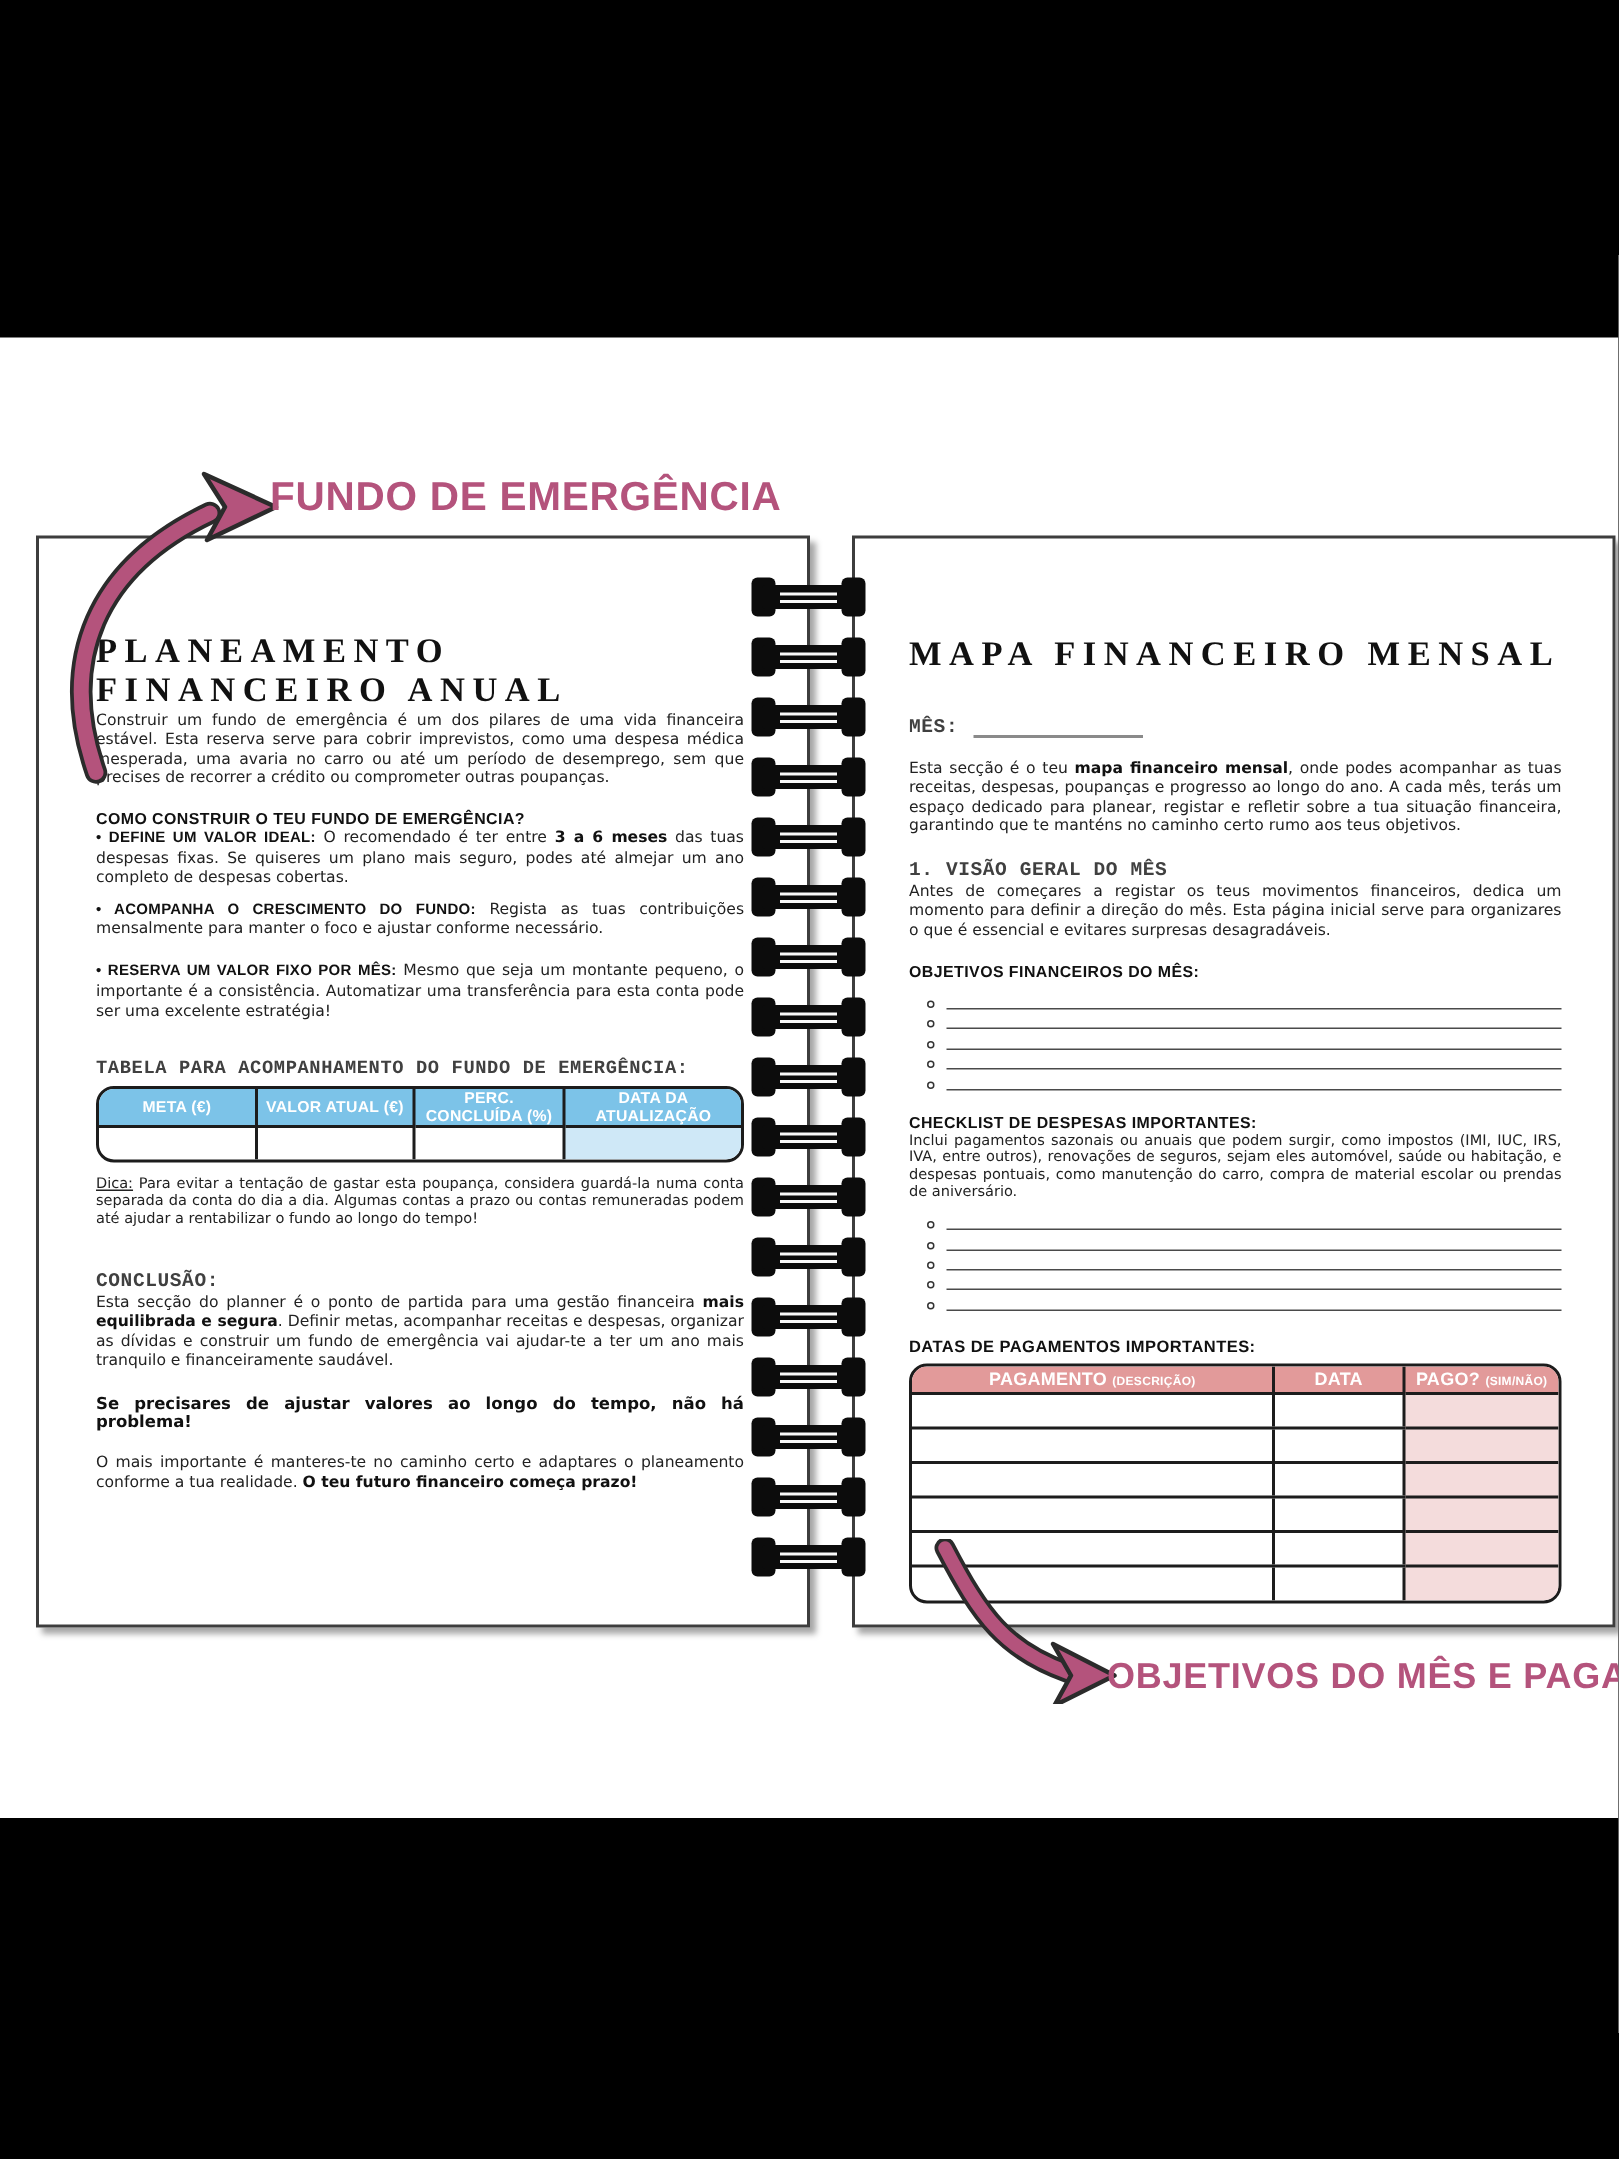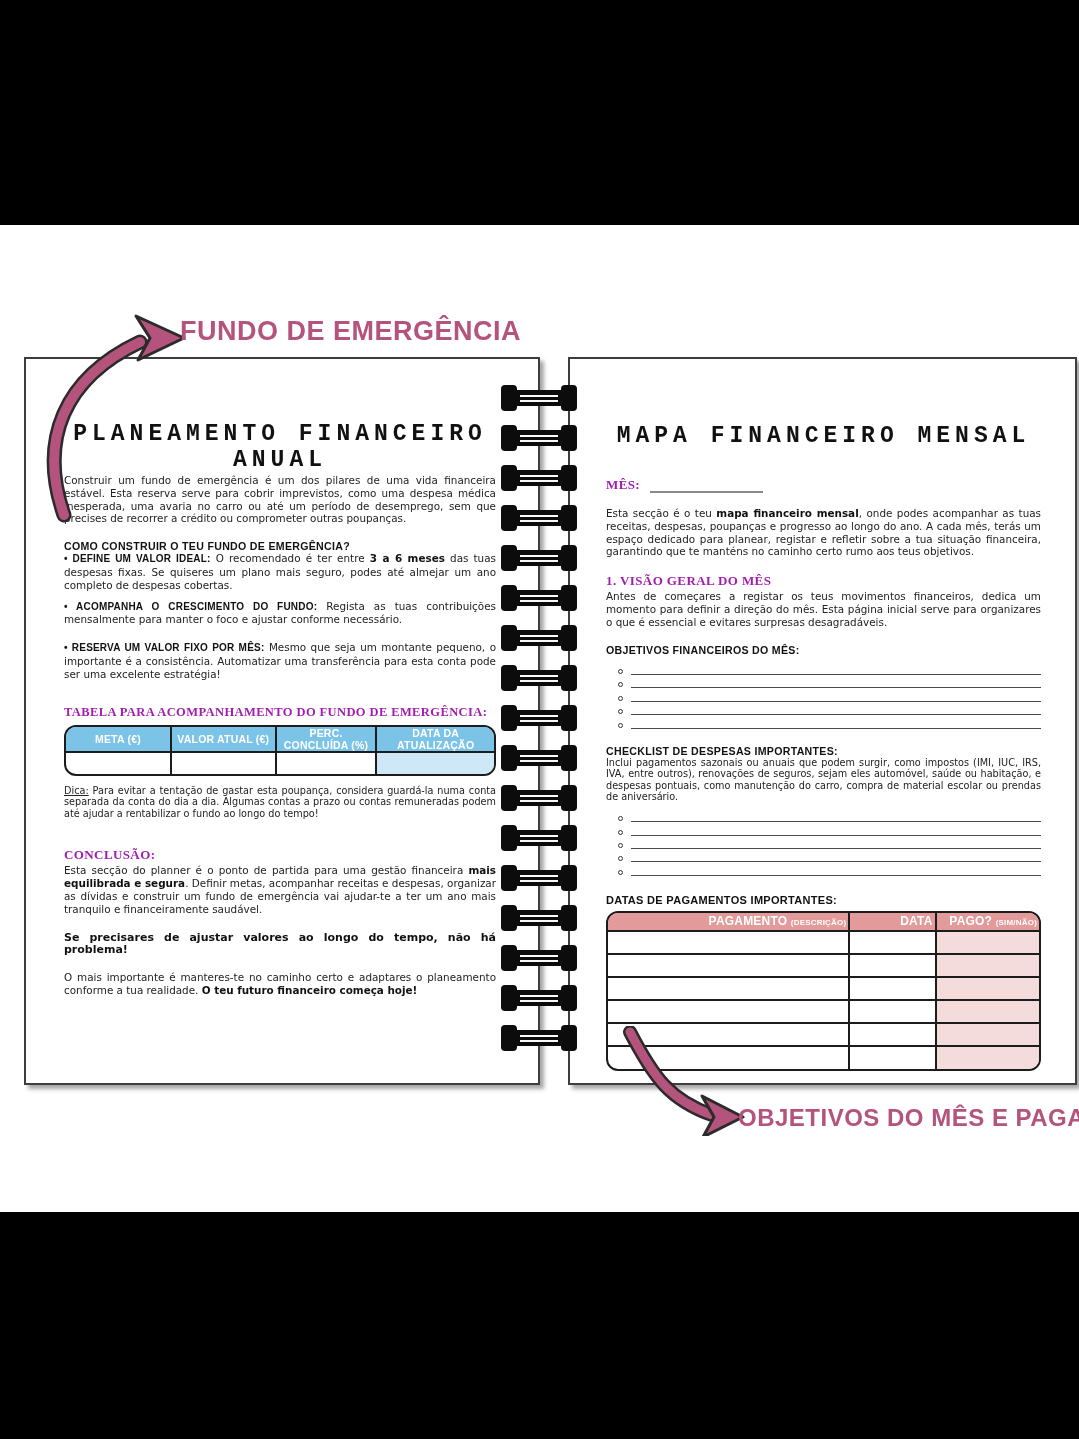--- a/index.html
+++ b/index.html
@@ -27,24 +27,24 @@
   .coil { position:relative; width:76px; height:26px; }
   .coil::before,.coil::after { content:""; position:absolute; top:0; width:16px; height:26px;
            background:#0c0c0c; border-radius:4px; }
   .coil::before { left:0; } .coil::after { right:0; }
   .coil-bar { position:absolute; left:7px; right:7px; top:5px; bottom:5px;
            background:#0c0c0c; border-radius:2px; }
   .coil-slit { position:absolute; left:19px; right:19px; height:2px; background:#fafafa; }
   .coil-slit.s1 { top:10px; } .coil-slit.s2 { top:15px; }
 
   
-  .page-title { font-family:Liberation Mono, monospace; font-weight:bold;
-     font-size:23px; letter-spacing:5px; text-align:center; color:#111; }
-  .h-section { font-family:Liberation Serif, serif; font-weight:bold;
-     font-size:13px; letter-spacing:.4px; color:#a21caf; }
+  .page-title { font-family:Liberation Serif, serif; font-weight:bold;
+     font-size:23px; letter-spacing:5px; color:#111; }
+  .h-section { font-family:Liberation Mono, monospace; font-weight:bold;
+     font-size:13px; letter-spacing:.4px; color:#404040; }
   .h-small { font-family:"Liberation Sans", sans-serif; font-weight:bold;
      font-size:10.6px; letter-spacing:.3px; color:#111; }
   .body-txt { font-size:10.4px; line-height:12.8px; text-align:justify; color:#222; }
   .body-sm  { font-size:9.7px;  line-height:11.6px; text-align:justify; color:#222; }
   .b { font-weight:bold; color:#111; }
   .lbl { font-family:"Liberation Sans", sans-serif; font-weight:bold; font-size:10px;
      letter-spacing:.2px; color:#111; }
 
   
   .annot { position:absolute; color:#b4537c; font-family:Liberation Sans, sans-serif;
@@ -59,21 +59,21 @@
   .tbl-wrap { border:2px solid #1c1c1c; border-radius:12px; overflow:hidden; background:#fff; }
   table.tbl { width:100%; border-collapse:collapse; table-layout:fixed; }
   .tbl th { background:#7cc3e8; color:#fff; font-family:"Liberation Sans", sans-serif;
      font-weight:bold; font-size:10.5px; letter-spacing:.2px; height:20px;
      border-bottom:2px solid #1c1c1c; text-align:center; padding:0 2px; }
   .tbl td { height:22px; }
   .tbl th + th, .tbl td + td { border-left:2px solid #1c1c1c; }
   .tbl td.cell-blue { background:#cfe8f7; }
 
   
-  .tbl-pink th { background:#e29a9a;text-align:right; }
+  .tbl-pink th { background:#e29a9a; }
   .tbl-pink td { height:23px; border-bottom:2px solid #1c1c1c; }
   .tbl-pink tr:last-child td { border-bottom:none; }
   .tbl-pink td.cell-pink { background:#f4dcdc; }
   .th-sub { font-size:8px; font-weight:bold; }
 
   
   .write-lines { margin-left:12px; }
   .write-line { display:flex; align-items:flex-end; height:13.4px; }
   .bullet-o { width:5px; height:5px; border:1.3px solid #333; border-radius:50%;
      margin:0 8px 1px 0; flex:none; }
@@ -147,21 +147,21 @@
     </div>
 
     <div class="h-section" style="margin-top:28px;">CONCLUSÃO:</div>
     <div class="body-txt" style="margin-top:1px;">
       <span>Esta secção do planner é o ponto de partida para uma gestão financeira </span><span class="b">mais equilibrada e segura</span><span>. Definir metas, acompanhar receitas e despesas, organizar as dívidas e construir um fundo de emergência vai ajudar-te a ter um ano mais tranquilo e financeiramente saudável.</span>
     </div>
 
     <div class="body-txt b" style="margin-top:16px; font-size:11px;">Se precisares de ajustar valores ao longo do tempo, não há problema!</div>
 
     <div class="body-txt" style="margin-top:14px;">
-      <span>O mais importante é manteres-te no caminho certo e adaptares o planeamento conforme a tua realidade. </span><span class="b">O teu futuro financeiro começa hoje!</span>
+      <span>O mais importante é manteres-te no caminho certo e adaptares o planeamento conforme a tua realidade. </span><span class="b">O teu futuro financeiro começa prazo!</span>
     </div>
   </div>
 
   <div class="page page-right">
     <div class="page-title" style="margin-top:64px;">MAPA FINANCEIRO MENSAL</div>
 
     <div class="mes-row" style="margin-top:28px;">
       <span class="h-section">MÊS:</span>
       <span class="mes-line"></span>
     </div>

